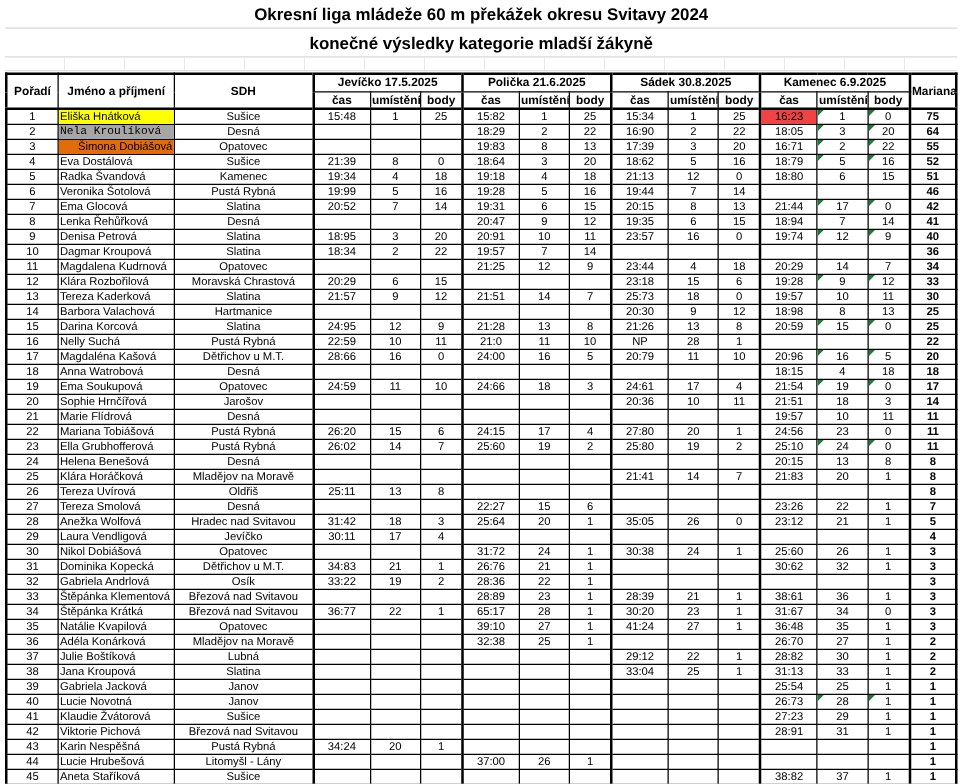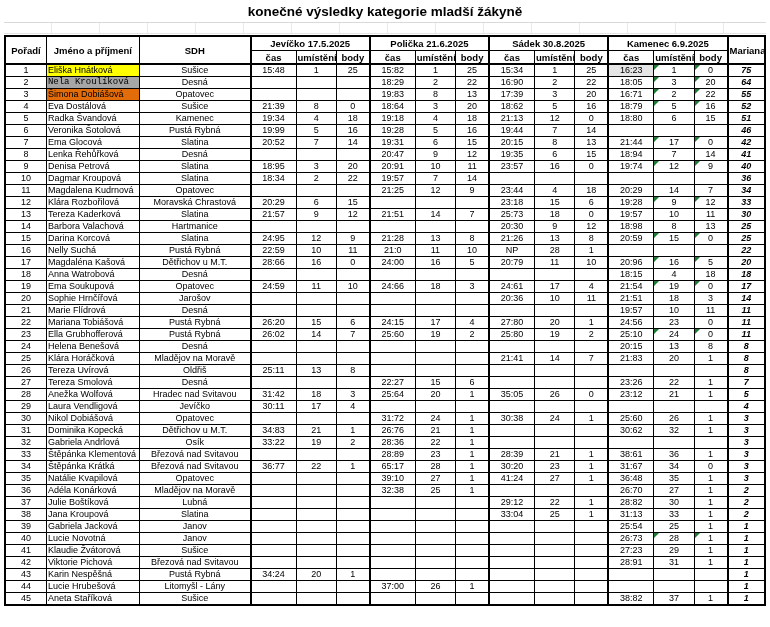--- a/index.html
+++ b/index.html
@@ -9,34 +9,35 @@
              border-bottom:1px solid #d9d9d9;font-weight:bold;font-size:13.5px;}
   .spacer-row{height:10px;border-bottom:1px solid #e3e3e3;
       background:repeating-linear-gradient(to right,transparent 0,transparent 47px,#e9e9e9 47px,#e9e9e9 48px);}
   table{border-collapse:collapse;table-layout:fixed;width:762px;margin-top:1px;}
   th,td{border:1px solid #000;padding:0 1px;font-size:9px;line-height:11px;height:11px;
         overflow:hidden;white-space:nowrap;text-align:center;position:relative;}
   thead th{font-weight:bold;font-size:9.5px;}
   thead tr.meets th{height:13px;}
   thead tr.subs th{height:12px;margin-top:30px;}
   td.c-jmeno{text-align:left;padding-left:1px;}
-  td.c-celkem{font-weight:bold;font-style:italic;}
+  td.c-celkem{font-weight:bold;}
   .thick-left{border-left:2px solid #000;}
   table{border:2px solid #000;}
   thead{border-bottom:2px solid #000;}
   .tri{position:absolute;top:0;left:0;width:0;height:0;
        border-top:5px solid #1e7b34;border-right:5px solid transparent;}
   col.c0{width:41px;} col.c1{width:92px;} col.c2{width:110px;}
   col.ccas{width:45px;} col.cum{width:40px;} col.cbody{width:33px;}
   col.ctot{width:37px;}
 </style>
 </head>
 <body>
 
 <div class="sheet">
+  <div class="title-row">Okresní liga mládeže 60 m překážek okresu Svitavy 2024</div>
   <div class="title-row">konečné výsledky kategorie mladší žákyně</div>
   <div class="spacer-row"></div>
 
   <table>
     <colgroup>
       <col class="c0">
         <col class="c1">
         <col class="c2">
       <col class="ccas">
         <col class="cum">
@@ -85,21 +86,21 @@
           <td>Sušice</td>
           <td class="thick-left">15:48</td>
           <td>1</td>
           <td>25</td>
           <td class="thick-left">15:82</td>
           <td>1</td>
           <td>25</td>
           <td class="thick-left">15:34</td>
           <td>1</td>
           <td>25</td>
-          <td class="thick-left" style="background: #e5e5e5;">16:23</td>
+          <td class="thick-left" style="background: #ef4444;">16:23</td>
           <td>1<span class="tri"></span></td>
           <td>0<span class="tri"></span></td>
           <td class="c-celkem thick-left">75</td>
         </tr>
         <tr>
           <td>2</td>
           <td class="c-jmeno" style="background: rgb(166, 166, 166); font-family: Liberation Mono, monospace;">Nela Kroulíková</td>
           <td>Desná</td>
           <td class="thick-left"></td>
           <td></td>
@@ -110,21 +111,21 @@
           <td class="thick-left">16:90</td>
           <td>2</td>
           <td>22</td>
           <td class="thick-left">18:05</td>
           <td>3<span class="tri"></span></td>
           <td>20<span class="tri"></span></td>
           <td class="c-celkem thick-left">64</td>
         </tr>
         <tr>
           <td>3</td>
-          <td class="c-jmeno" style="background: rgb(226, 107, 10);">Šimona Dobiášová</td>
+          <td class="c-jmeno" style="background: rgb(226, 107, 10); text-align: right;">Šimona Dobiášová</td>
           <td>Opatovec</td>
           <td class="thick-left"></td>
           <td></td>
           <td></td>
           <td class="thick-left">19:83</td>
           <td>8</td>
           <td>13</td>
           <td class="thick-left">17:39</td>
           <td>3</td>
           <td>20</td>

